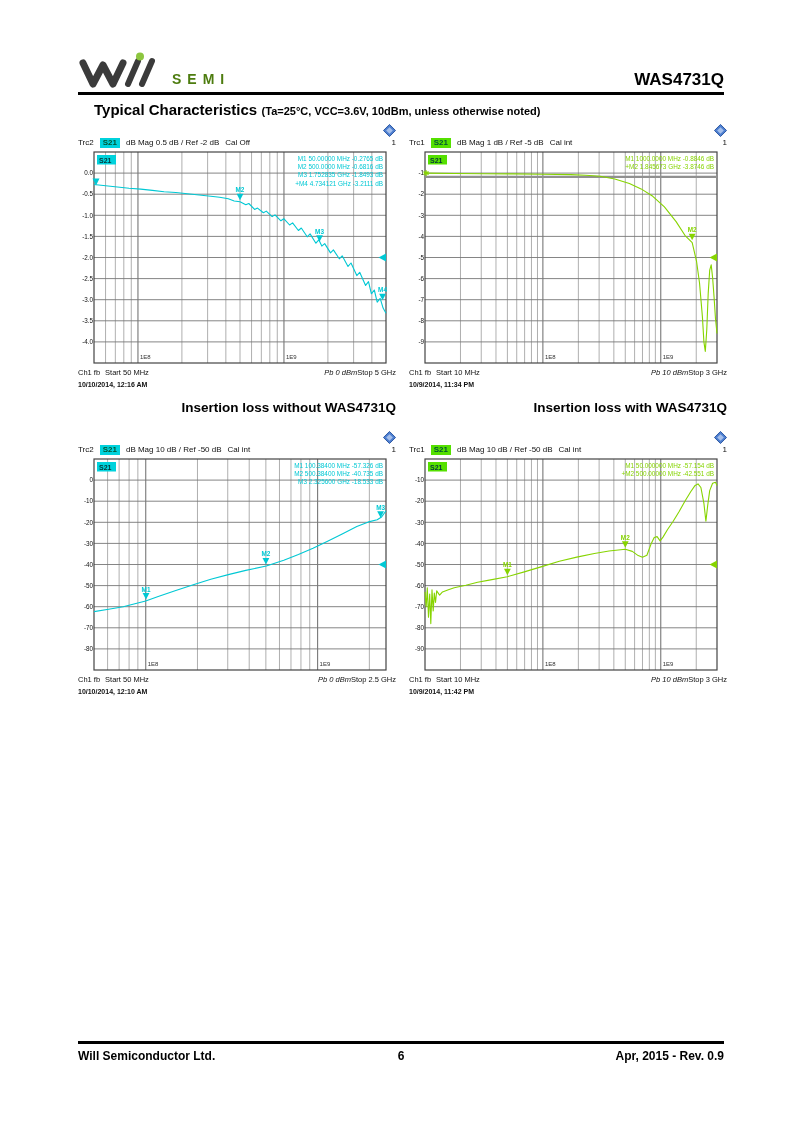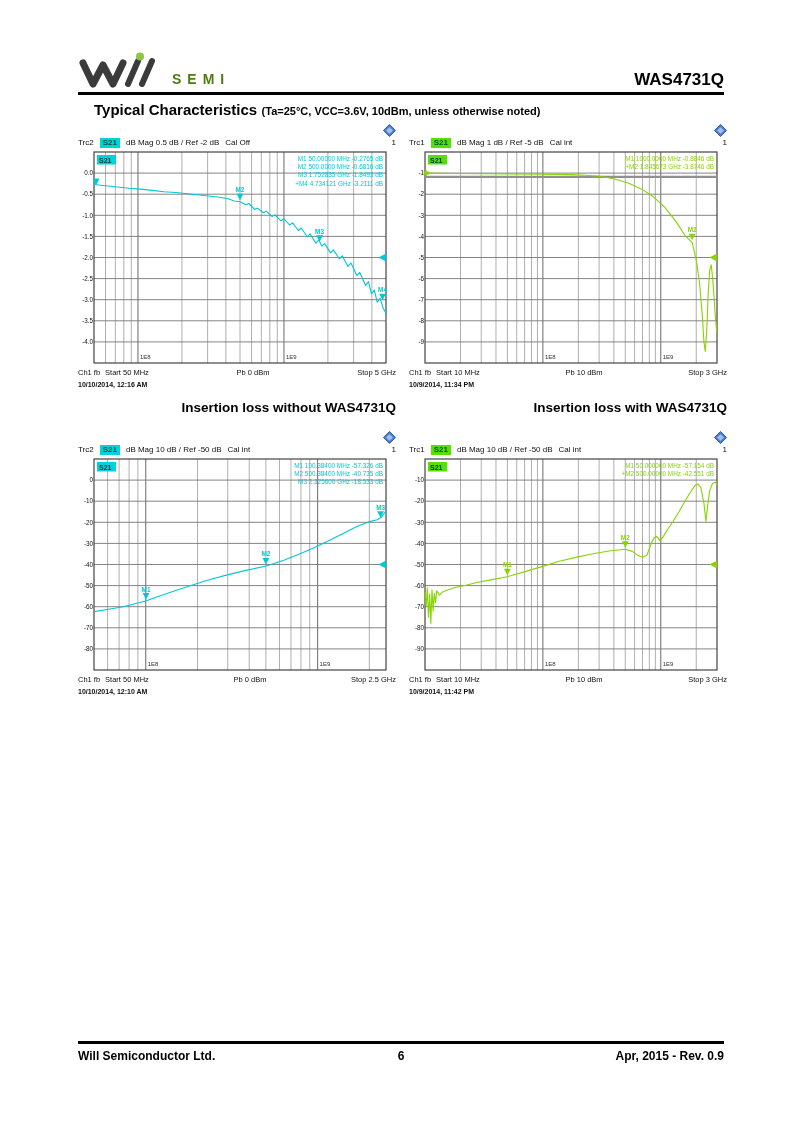--- a/index.html
+++ b/index.html
@@ -20,21 +20,21 @@
           grid-template-columns:318px 318px;column-gap:13px;row-gap:30px;}
   .panel{position:relative;width:318px;}
   .diamond{position:absolute;top:-14px;right:0px;line-height:0;}
   .trc-row{display:flex;align-items:flex-start;gap:6px;font-size:8px;color:#111;height:12px;}
   .meas{padding:0 3px;font-weight:bold;color:#053;line-height:10px;}
   .trc-row .rightnum{margin-left:auto;}
   svg.plot{display:block;}
   svg text{font-family:"Liberation Sans",sans-serif;}
   .axis-row{display:flex;font-size:7.5px;color:#111;height:11px;align-items:center;margin-top:1px;}
   .axis-row .lft{display:flex;gap:5px;}
-  .axis-row .ctr{flex:1;text-align:center;}
+  .axis-row .ctr{flex:1;text-align:right;font-style:italic;}
   .stamp{font-size:7px;font-weight:bold;color:#111;margin-top:3px;}
   .caption{text-align:right;font-weight:bold;font-size:13.5px;color:#000;margin-top:12px;}
   
   .footer{position:absolute;left:78px;right:76px;top:1041px;border-top:3px solid #000;
           padding-top:5px;display:flex;font-weight:bold;font-size:12px;color:#000;gap:26px;}
   .footer .l{flex:1;text-align:left;}
   .footer .c{flex:1;text-align:center;}
   .footer .r{flex:1;text-align:right;}
 </style>
 </head>

